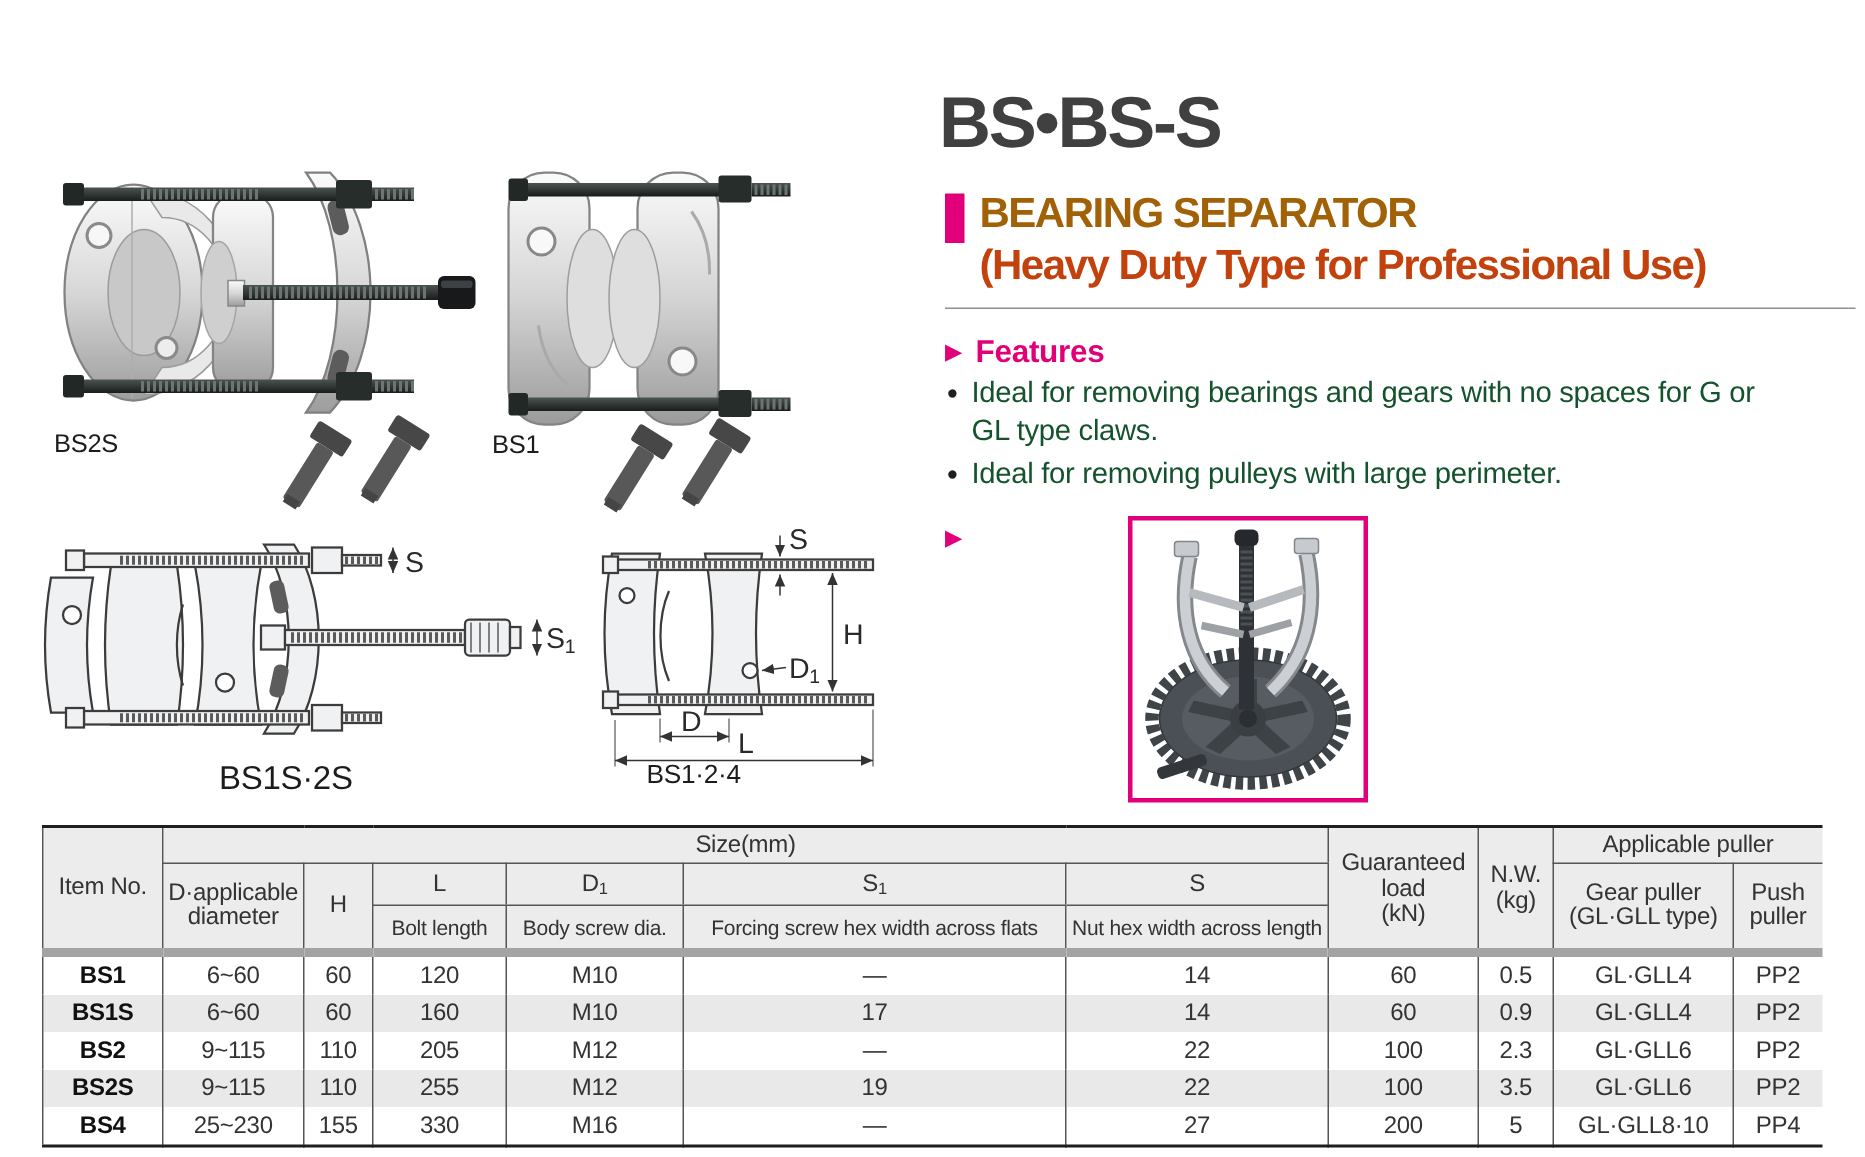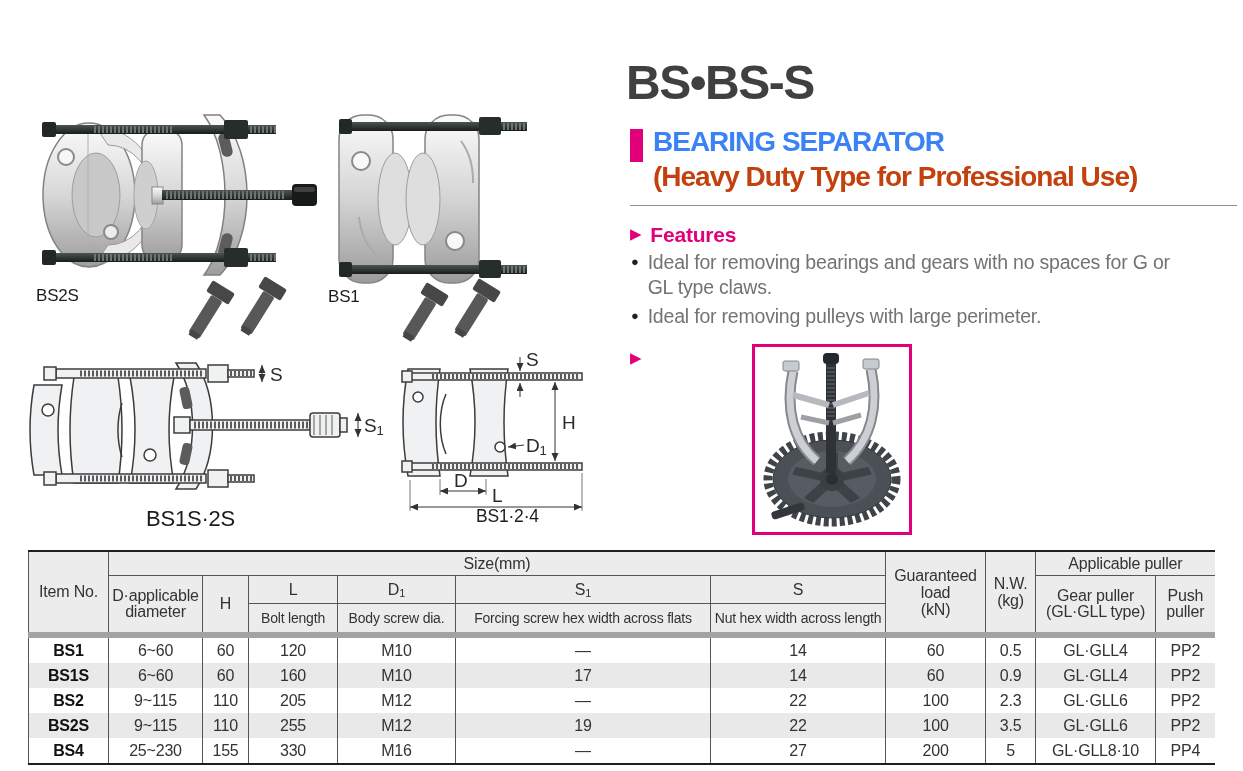--- a/index.html
+++ b/index.html
@@ -3,39 +3,39 @@
 <meta charset="utf-8">
 <style>
   html,body{margin:0;padding:0;background:#fff;}
   body{font-family:"Liberation Sans","DejaVu Sans",sans-serif;color:#1f1f1f;letter-spacing:-0.2px;}
   #canvas{position:relative;width:1243px;height:771px;background:#ffffff;overflow:hidden;}
   .abs{position:absolute;}
   
   .model-title{left:626px;top:58px;font-size:48px;font-weight:bold;color:#404040;letter-spacing:-1.5px;line-height:1.05;}
   .heading-row{left:630px;top:127px;display:flex;align-items:flex-start;}
   .heading-marker{width:13px;height:33px;background:#e2007a;margin-top:2px;}
-  .heading-text{margin-left:10px;font-size:28px;font-weight:bold;color:#3b82f6;letter-spacing:-1px;line-height:1.1;}
+  .heading-text{margin-left:10px;font-size:28px;font-weight:bold;color:#a16207;letter-spacing:-1px;line-height:1.1;}
   .subheading{left:653px;top:161px;font-size:28px;font-weight:bold;color:#c2410c;letter-spacing:-1px;}
   .rule{left:630px;top:205px;width:607px;border-top:1.5px solid #8f8f8f;height:0;}
   .sec-head{display:flex;align-items:flex-start;color:#e2007a;font-weight:bold;font-size:21px;}
   .sec-arrow{font-size:15px;margin-top:3px;color:#e2007a;}
   .sec-label{margin-left:9px;line-height:26px;}
   .features-head{left:630px;top:222px;}
   .features-list{left:631px;top:250px;width:560px;list-style:none;margin:0;padding:0;}
   .features-list li{display:flex;margin:0 0 4px 0;}
   .bullet{font-size:13px;margin:4px 9px 0 0;color:#1f1f1f;}
-  .feat-text{font-size:19.5px;line-height:25px;color:#737373;}
+  .feat-text{font-size:19.5px;line-height:25px;color:#14532d;}
   .example-head{left:630px;top:346px;}
   .example-frame{left:752px;top:344px;width:160px;height:191px;border:3px solid #e2007a;box-sizing:border-box;background:#fff;}
   
   .photo-label{font-size:17px;color:#1c1c1c;}
   .lbl-bs2s{left:36px;top:286px;}
   .lbl-bs1{left:328px;top:287px;}
   .lbl-d1{left:146px;top:506px;font-size:22px;}
-  .lbl-d2{left:476px;top:506px;font-size:17.5px;}
+  .lbl-d2{left:431px;top:506px;font-size:17.5px;}
   svg text{font-family:"Liberation Sans","DejaVu Sans",sans-serif;fill:#2a2a2a;}
   
   .spec-wrap{left:28px;top:550px;width:1186px;}
   table.spec{border-collapse:collapse;table-layout:fixed;width:1186px;border-top:2px solid #1f1f1f;border-bottom:2px solid #1f1f1f;}
   table.spec th,table.spec td{border-left:1px solid #555;padding:0 3px;text-align:center;font-weight:normal;color:#333;overflow:hidden;white-space:nowrap;}
   table.spec th.first,table.spec td.first{border-left:1px solid #555;}
   table.spec th{background:#ececec;}
   th.b1{border-bottom:1px solid #555;}
   th.b2{border-bottom:6px solid #a3a3a3;}
   tr.rA th{height:23px;font-size:16px;}

